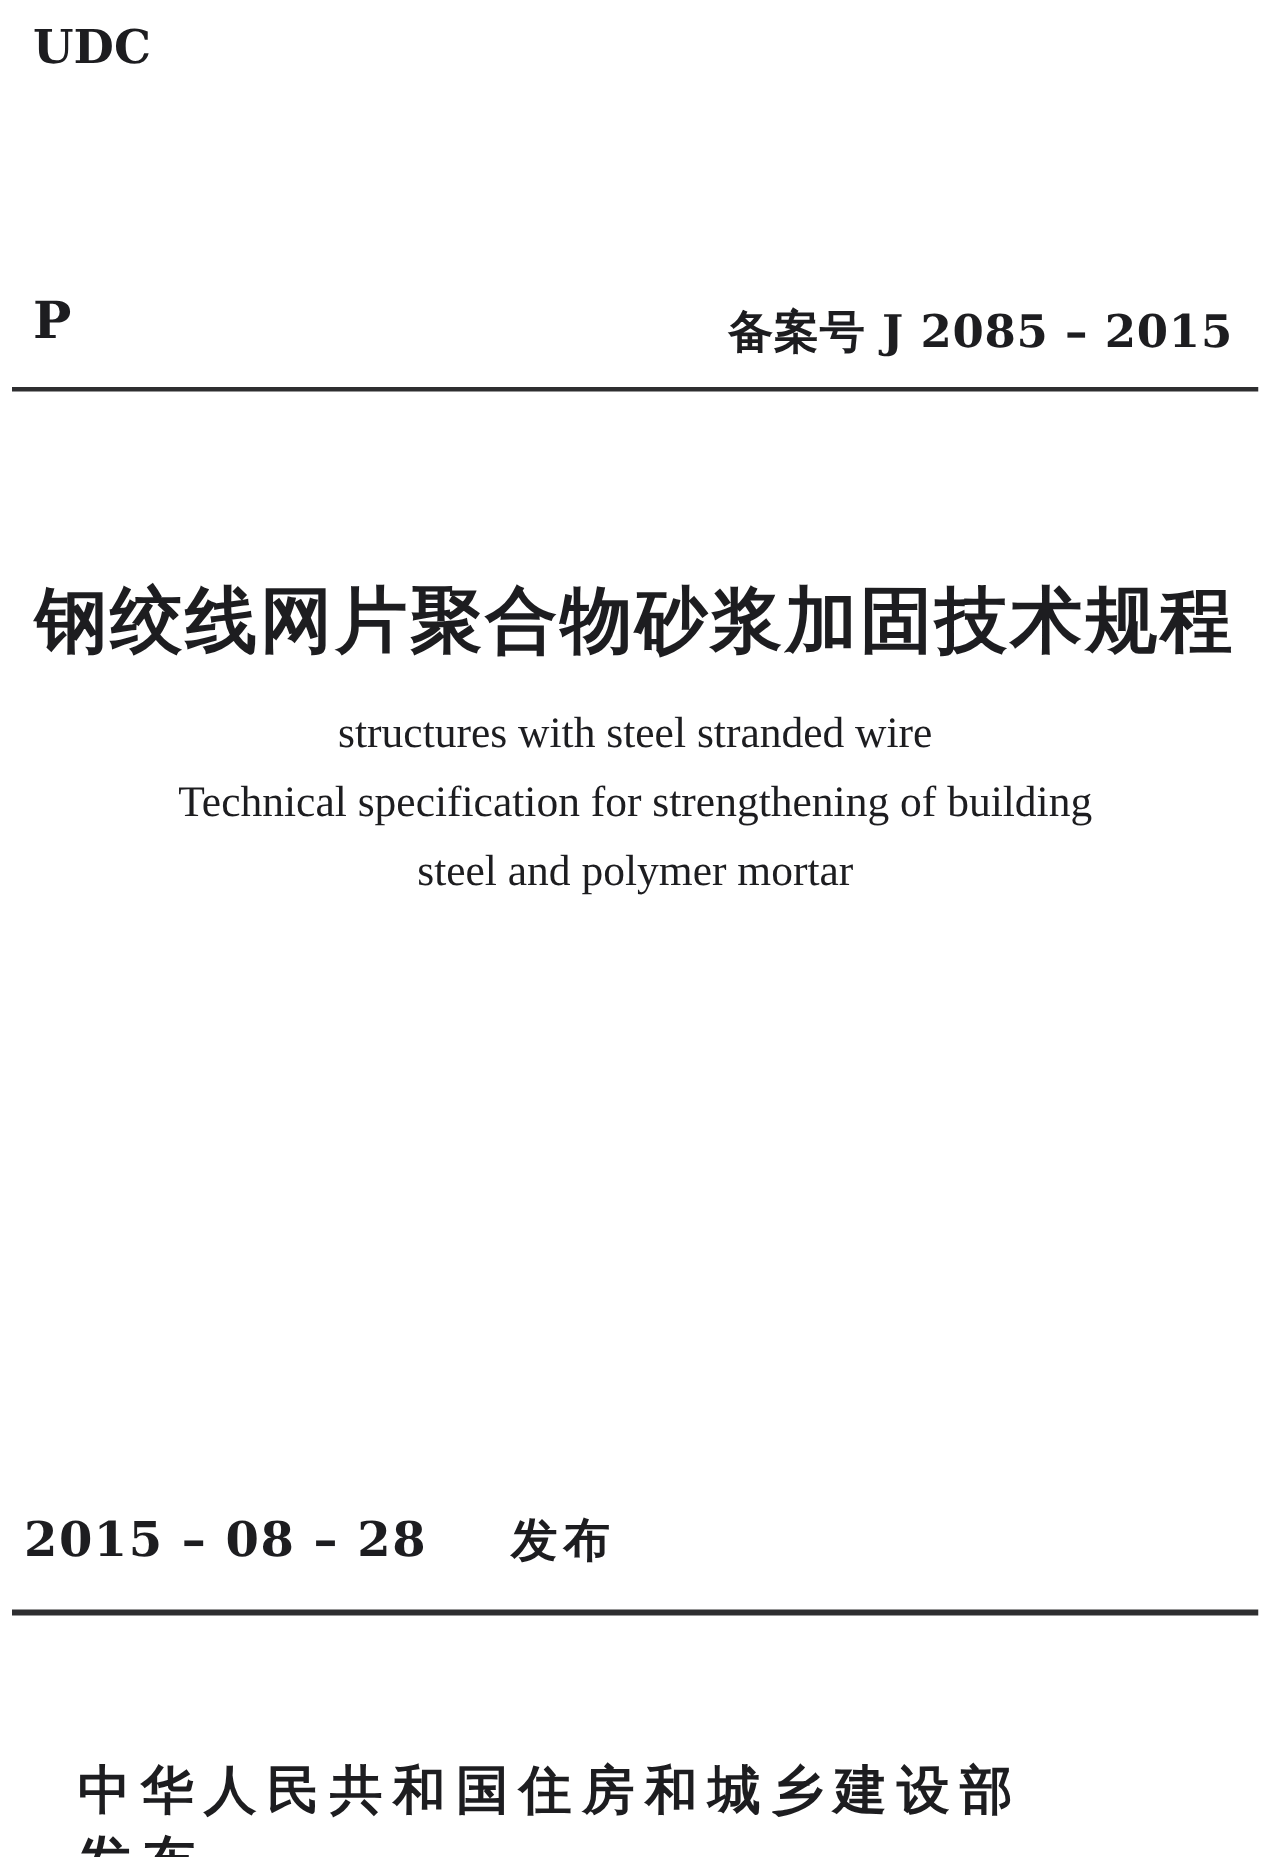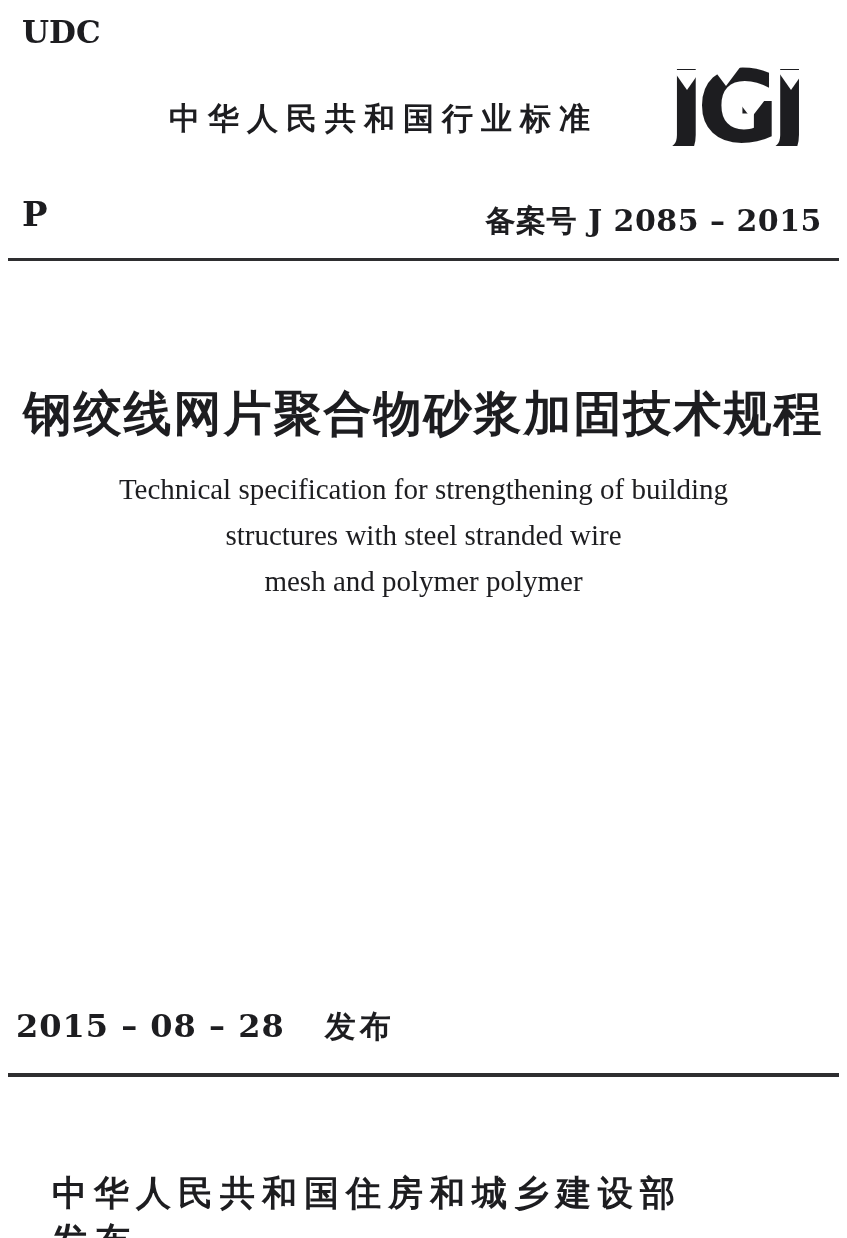--- a/index.html
+++ b/index.html
@@ -91,21 +91,21 @@
     font-size: 29px;
     line-height: 46px;
   }
 
   .dates-row {
     left: 8px; right: 12px; top: 1002px;
     display: flex;
     justify-content: space-between;
     align-items: baseline;
   }
-  .date-group { display: flex; align-items: baseline; gap: 40px; }
+  .date-group { display: flex; align-items: baseline; gap: 56px; }
   .date-value {
     font-family: "DejaVu Serif", serif;
     font-weight: bold;
     font-size: 32px;
     letter-spacing: 1px;
     white-space: nowrap;
   }
   .date-label {
     font-family: "Liberation Sans", sans-serif;
     font-weight: bold;
@@ -127,44 +127,34 @@
   .publisher-name { letter-spacing: 7px; white-space: nowrap; }
   .publish-action { letter-spacing: 8px; white-space: nowrap; }
 </style>
 </head>
 <body>
 
 <div class="page">
 
   <div class="abs udc-label">UDC</div>
 
-  <div class="abs std-heading">中华人民共和国行业标准</div>
 
-  <div class="abs logo">
-    <svg viewBox="0 0 170 92" xmlns="http://www.w3.org/2000/svg">
-      <text x="85" y="88" text-anchor="middle" font-size="100" letter-spacing="-8" fill="#1d1d20">JGJ</text>
-      <polygon points="24,16 52,16 38,36" fill="#ffffff"></polygon>
-      <polygon points="62,12 92,12 77,32" fill="#ffffff"></polygon>
-      <polygon points="88,46 116,46 102,64" fill="#ffffff"></polygon>
-      <polygon points="128,16 156,16 142,36" fill="#ffffff"></polygon>
-    </svg>
-  </div>
 
   <div class="abs record-no">备案号 J 2085 – 2015</div>
 
   <div class="abs p-label">P</div>
 
   <div class="abs rule rule-top"></div>
 
   <h1 class="abs title-zh">钢绞线网片聚合物砂浆加固技术规程</h1>
 
   <div class="abs title-en">
+    <div class="en-line">structures with steel stranded wire</div>
     <div class="en-line">Technical specification for strengthening of building</div>
-    <div class="en-line">structures with steel stranded wire</div>
-    <div class="en-line">mesh and polymer polymer</div>
+    <div class="en-line">steel and polymer mortar</div>
   </div>
 
   <div class="abs dates-row">
     <div class="date-group">
       <span class="date-value">2015 – 08 – 28</span>
       <span class="date-label">发布</span>
     </div>
   </div>
 
   <div class="abs rule rule-bottom"></div>

